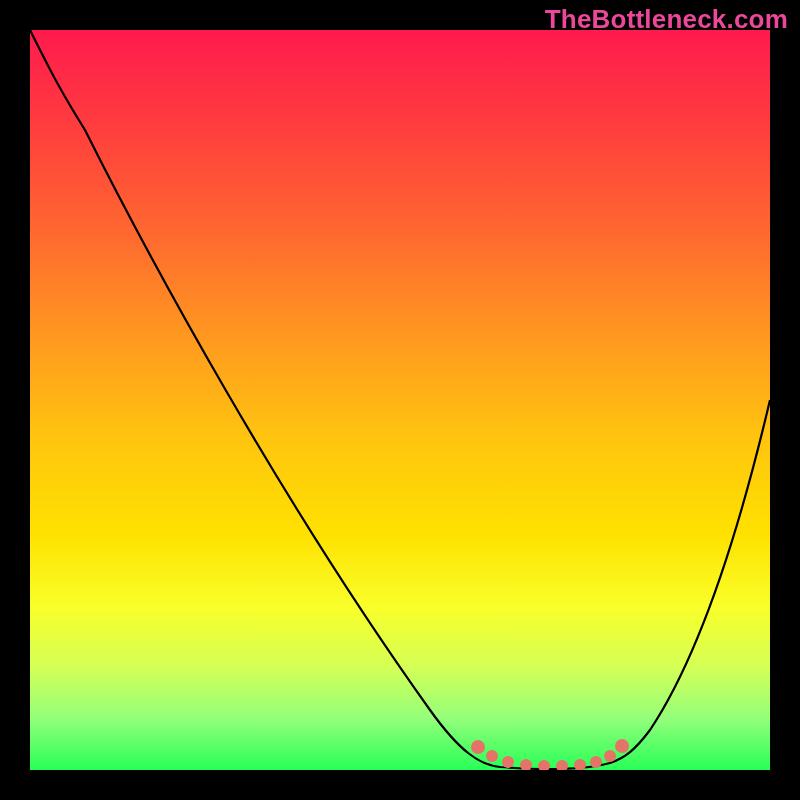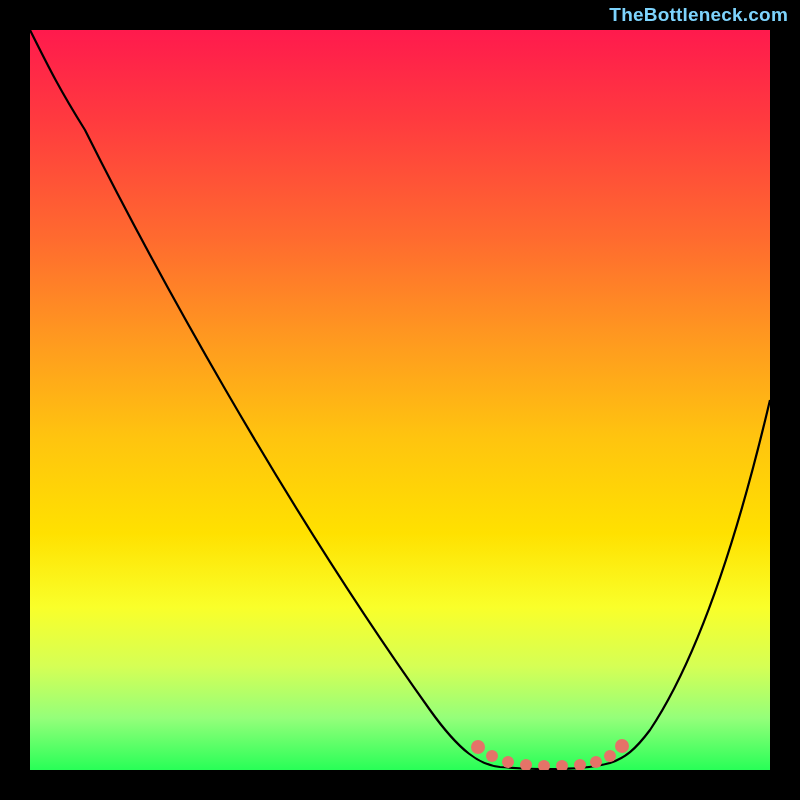--- a/index.html
+++ b/index.html
@@ -34,23 +34,23 @@
       #f9ff2a 78%,
       #d5ff55 86%,
       #94ff7a 93%,
       #28ff57 100%);
   }
   .watermark {
     position: absolute;
     top: 4px;
     right: 12px;
     font-family: Arial, Helvetica, sans-serif;
-    font-size: 19px;
+    font-size: 26px;
     font-weight: 600;
-    color: #7dd3fc;
+    color: #ec4899;
     letter-spacing: 0.2px;
   }
   svg.curve {
     position: absolute;
     left: 30px;
     top: 30px;
     width: 740px;
     height: 740px;
   }
 </style>

